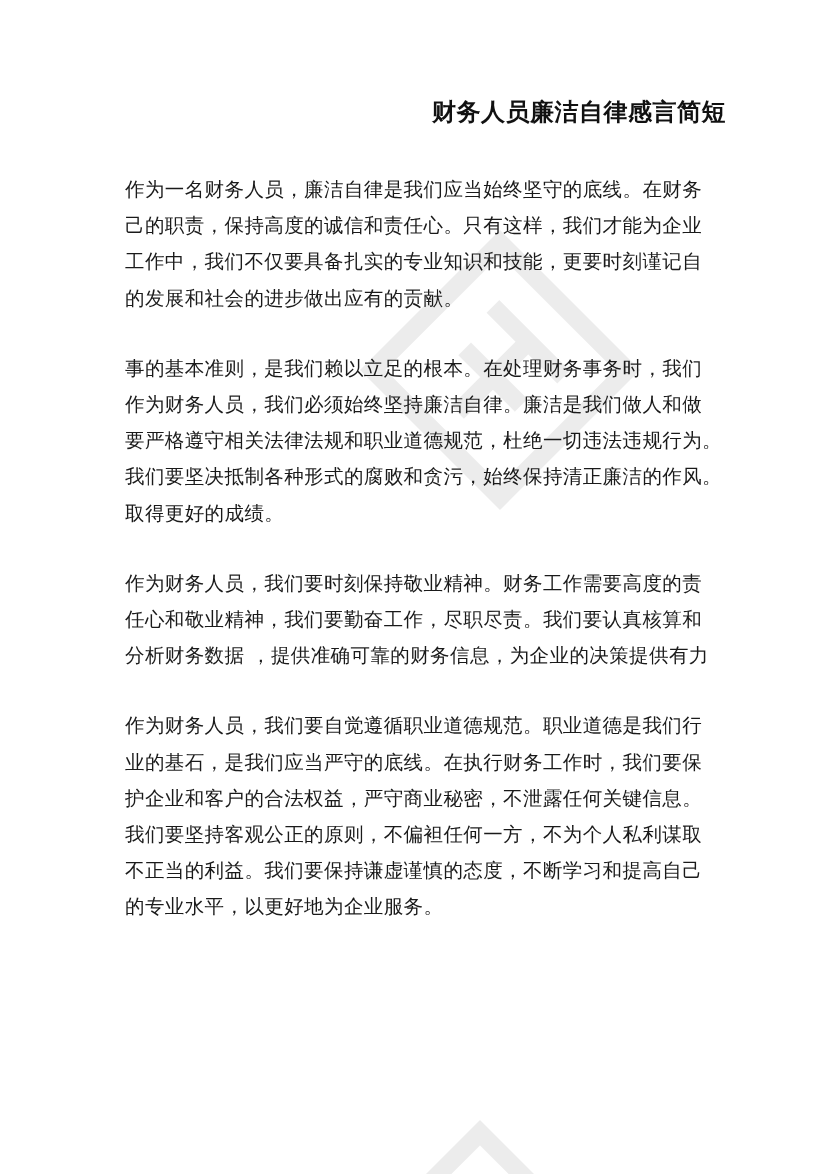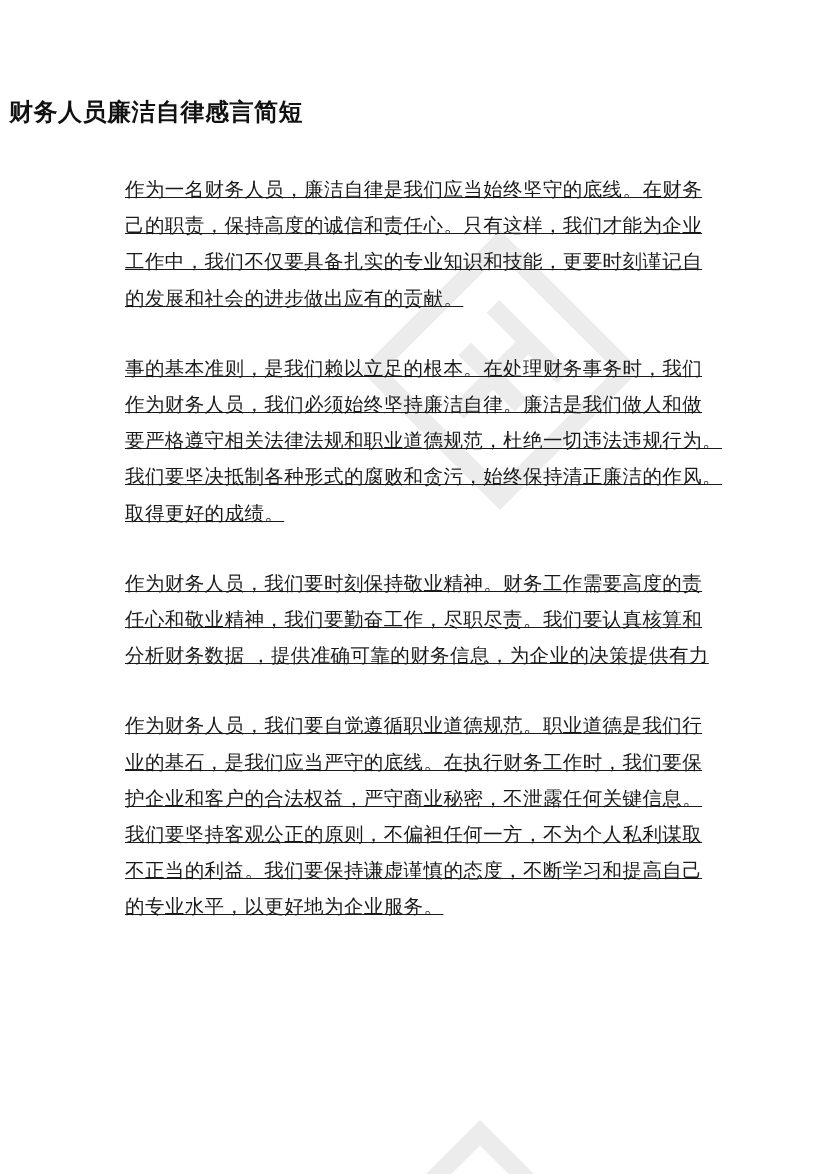--- a/index.html
+++ b/index.html
@@ -1,21 +1,21 @@
 <!DOCTYPE html>
 <html><head>
 <meta charset="utf-8">
 <style>
   html, body { margin: 0; padding: 0; background: #ffffff; }
   body { width: 830px; height: 1174px; position: relative; overflow: hidden; font-family: "DejaVu Sans", "Liberation Sans", sans-serif; color: #1a1a1a; }
   .watermark { position: absolute; pointer-events: none; opacity: 0.07; }
   .wm1 { left: 350px; top: 220px; width: 300px; height: 300px; }
   .wm2 { left: 330px; top: 1110px; width: 300px; height: 300px; }
-  .title { position: absolute; left: 9px; width: 726px; top: 96px; text-align: left; font-size: 24px; font-weight: bold; letter-spacing: 0.5px; color: #111; }
-  .content { position: absolute; left: 125px; top: 172px; width: 600px; text-decoration: underline; }
+  .title { position: absolute; left: 0; width: 726px; top: 96px; text-align: right; font-size: 24px; font-weight: bold; letter-spacing: 0.5px; color: #111; }
+  .content { position: absolute; left: 125px; top: 172px; width: 600px; }
   .para { margin: 0 0 34px 0; font-size: 19.5px; line-height: 36.2px; letter-spacing: 0.4px; }
   .para span { display: block; white-space: nowrap; }
 </style>
 </head>
 <body>
 
 <svg class="watermark wm1" viewBox="0 0 300 300">
   <g transform="rotate(45 150 150)" fill="none" stroke="#000" stroke-width="18">
     <rect x="60" y="60" width="180" height="180"></rect>
     <path d="M100 110 L200 110 M150 110 L150 210 M110 160 L190 160"></path>

